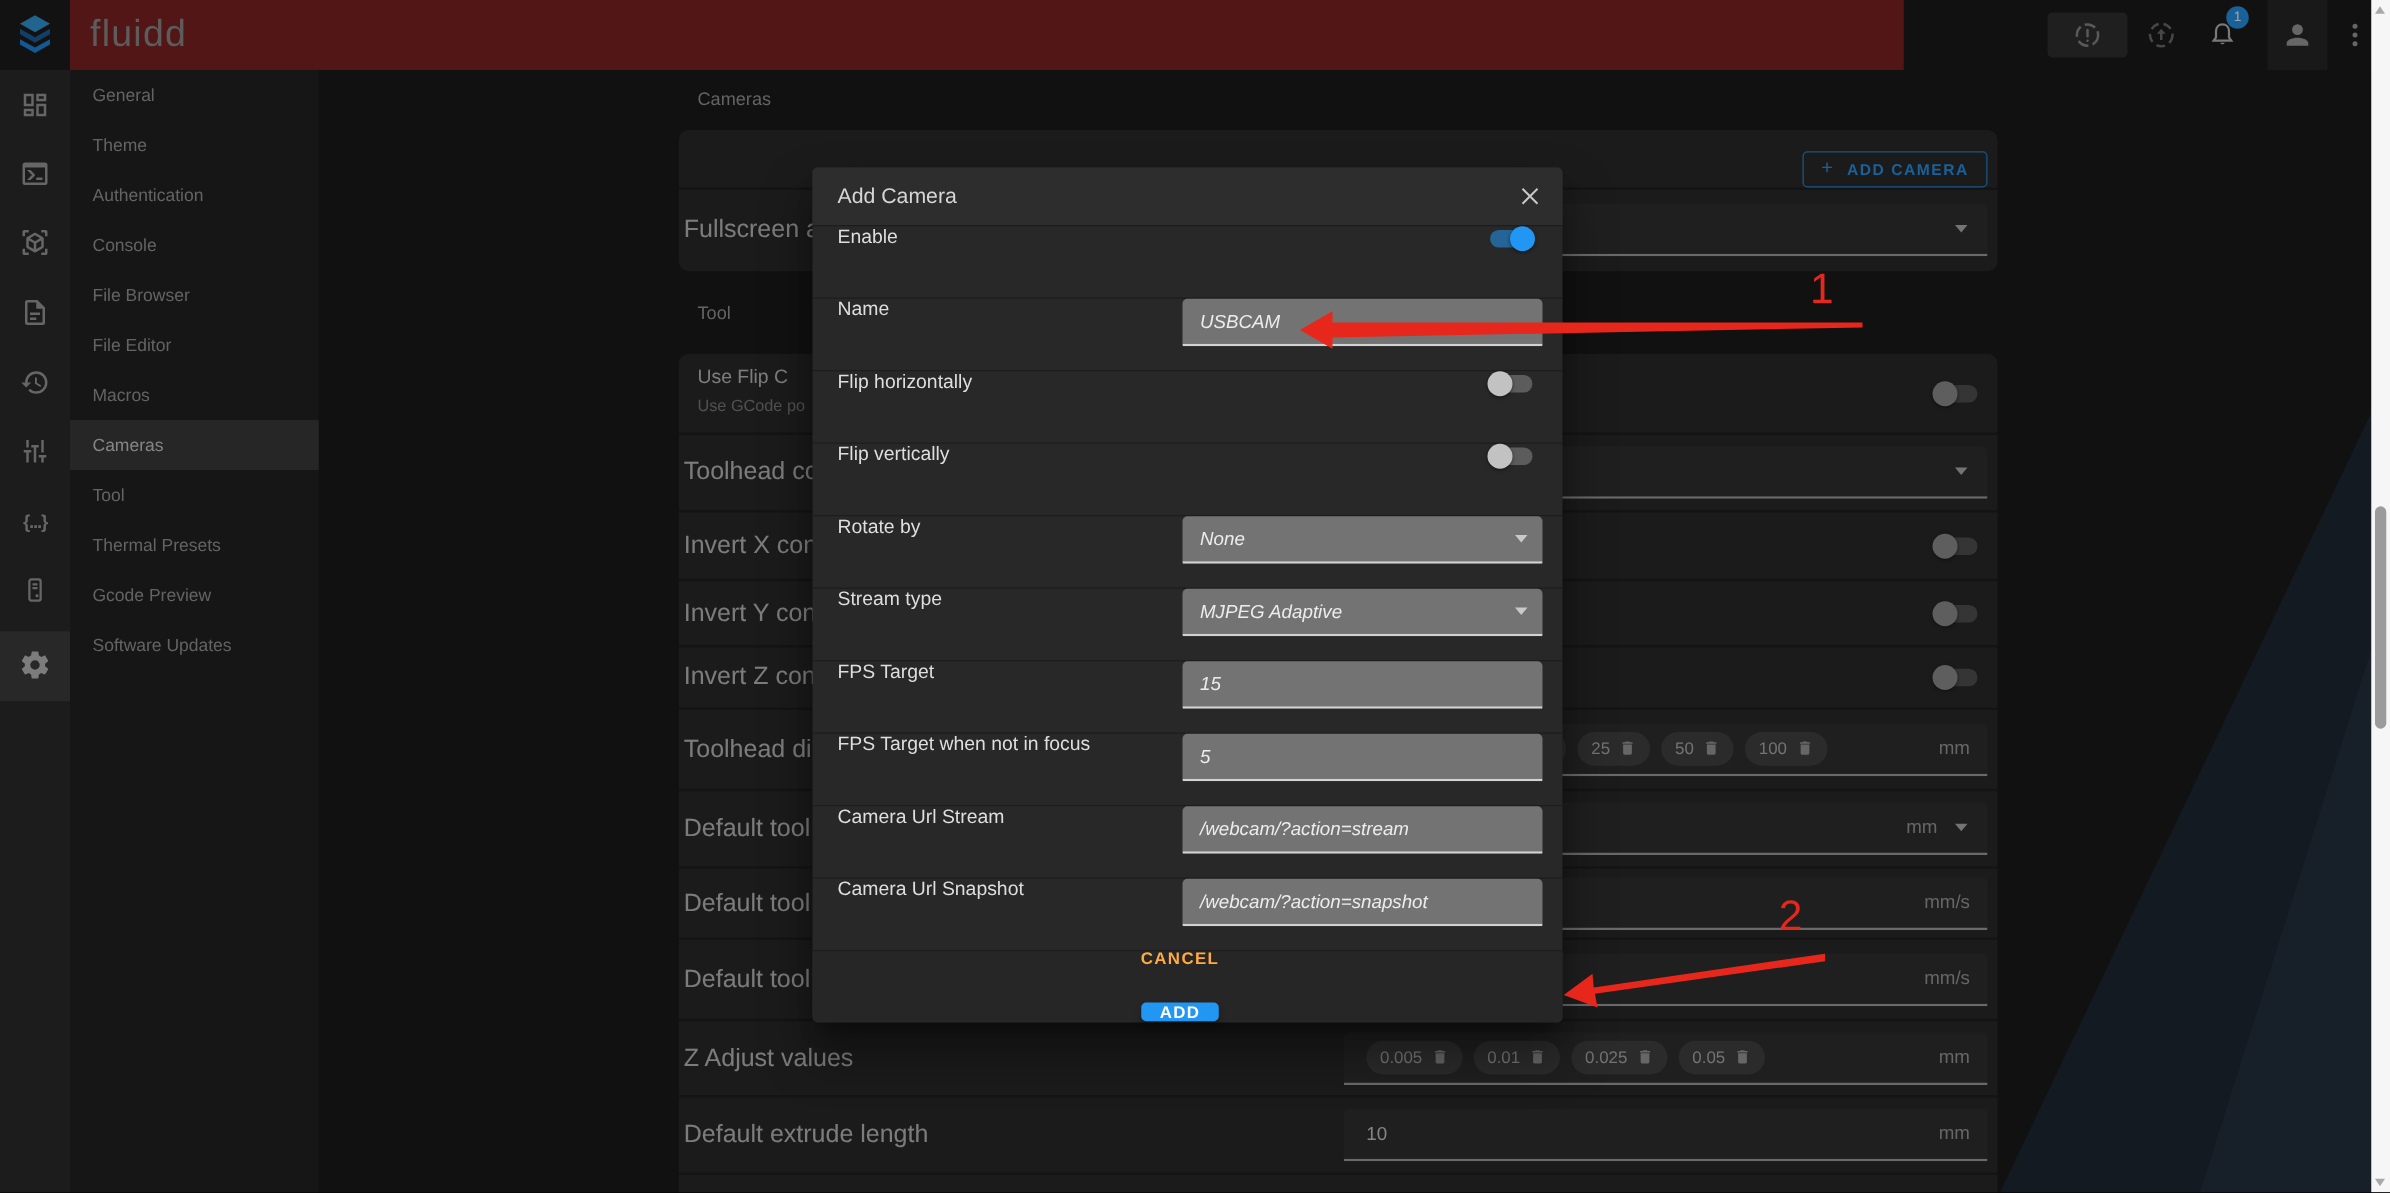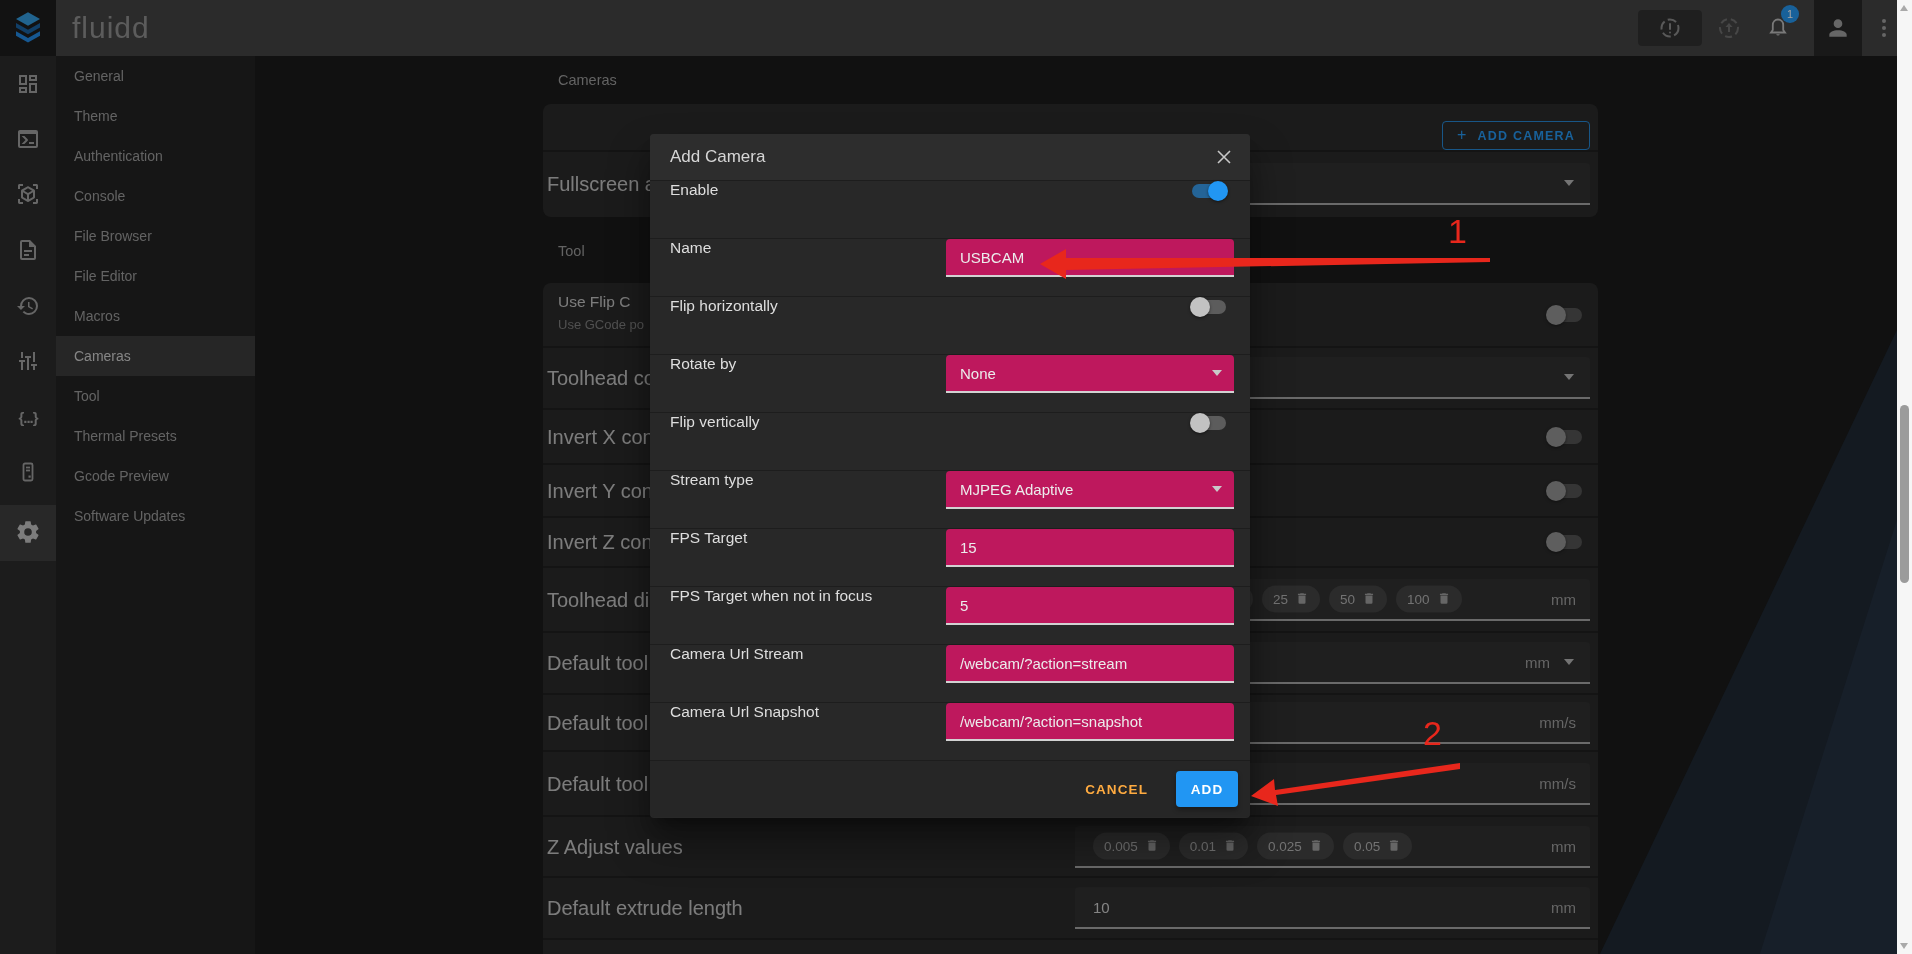--- a/index.html
+++ b/index.html
@@ -1,19 +1,19 @@
 <!DOCTYPE html>
 <html><head>
 <meta charset="utf-8">
 <style>
   html,body{margin:0;padding:0;background:#000;}
   .root{position:relative;width:1912px;height:954px;background:#151515;overflow:hidden;
         font-family:"Liberation Sans",sans-serif;-webkit-font-smoothing:antialiased;}
   
-  .appbar{position:absolute;left:0;top:0;width:1897px;height:56px;background:#404040;z-index:2;}
+  .appbar{position:absolute;left:0;top:0;width:1523px;height:56px;background:#7f1d1d;z-index:2;}
   .logo-cell{position:absolute;left:0;top:0;width:56px;height:56px;background:#171717;
              display:flex;align-items:center;justify-content:center;}
   .app-title{position:absolute;left:72px;top:0;height:56px;line-height:56px;
              font-size:30px;font-weight:300;letter-spacing:1px;color:#8f8f8f;}
   .estop-btn{position:absolute;left:1638px;top:10px;width:64px;height:36px;background:#2d2d2d;
              border-radius:4px;display:flex;align-items:center;justify-content:center;}
   .bar-icon{position:absolute;top:0;height:56px;display:flex;align-items:center;justify-content:center;}
   .badge{position:absolute;left:1781px;top:5px;width:18px;height:18px;border-radius:50%;
          display:flex;align-items:center;justify-content:center;font-size:11px;color:#fff;z-index:3;}
   .kebab i{display:block;width:4px;height:4px;border-radius:50%;background:#9e9e9e;margin:3px auto;}
@@ -72,26 +72,26 @@
          box-shadow:0 11px 15px -7px rgba(0,0,0,.4),0 24px 38px 3px rgba(0,0,0,.35);z-index:10;}
   .modal-header{height:46px;background:#2d2d2d;border-radius:4px 4px 0 0;position:relative;
                 display:flex;align-items:center;}
   .modal-title{padding-left:20px;font-size:17px;color:#d6d6d6;}
   .modal-close{position:absolute;right:14px;top:50%;transform:translateY(-50%);width:24px;height:24px;
                display:flex;align-items:center;justify-content:center;cursor:pointer;}
   .m-row{height:58px;border-top:1px solid #1d1d1d;display:flex;align-items:flex-start;
          justify-content:space-between;padding:0 16px 0 20px;box-sizing:border-box;position:relative;}
   .m-row:first-of-type{border-top:none;}
   .m-label{font-size:15.5px;color:#dedede;}
-  .m-input{width:288px;height:38px;background:#be185d;border-radius:4px 4px 0 0;
+  .m-input{width:288px;height:38px;background:#737373;border-radius:4px 4px 0 0;
            border-bottom:2px solid #d2d2d2;box-sizing:border-box;display:flex;align-items:center;
-           padding:0 14px;color:#ececec;font-size:15px;position:relative;}
+           padding:0 14px;color:#ececec;font-size:15px;position:relative;font-style:italic;}
   .m-input .caret{position:absolute;right:12px;border-top-color:#c9c9c9;}
   .modal-footer{height:57px;display:flex;align-items:center;justify-content:flex-end;gap:28px;
-                padding-right:12px;background:#262626;border-radius:0 0 4px 4px;border-top:1px solid #1d1d1d;box-sizing:border-box;}
+                padding-right:12px;background:#262626;border-radius:0 0 4px 4px;border-top:1px solid #1d1d1d;box-sizing:border-box;flex-direction:column;}
   .btn-cancel{font-size:13.5px;font-weight:bold;letter-spacing:1.1px;color:#ffab40;cursor:pointer;}
   .btn-add{width:62px;height:36px;border-radius:4px;display:flex;align-items:center;justify-content:center;
            font-size:13.5px;font-weight:bold;letter-spacing:1.1px;color:#fff;cursor:pointer;
            box-shadow:0 3px 5px rgba(0,0,0,.3);}
   
   .annot{position:absolute;z-index:20;pointer-events:none;}
   .annot-num{font-size:34px;color:#e8271c;font-weight:400;}
   
   .scrollbar{position:absolute;left:1897px;top:0;width:15px;height:954px;background:#f6f6f6;z-index:30;}
   .sb-arrow-up{position:absolute;left:3px;top:5px;width:0;height:0;border-left:4.5px solid transparent;
@@ -412,33 +412,33 @@
 
     <div class="m-row">
       <span class="m-label">Flip horizontally</span>
       <div class="switch off bright" style="margin-right:6px;">
           <span class="track"></span>
           <span class="thumb"></span>
         </div>
     </div>
 
     <div class="m-row">
+      <span class="m-label">Flip vertically</span>
+      <div class="switch off bright" style="margin-right:6px;">
+          <span class="track"></span>
+          <span class="thumb"></span>
+        </div>
+    </div>
+
+    <div class="m-row">
       <span class="m-label">Rotate by</span>
       <div class="m-input">
         <span>None</span>
         <span class="caret"></span>
       </div>
-    </div>
-
-    <div class="m-row">
-      <span class="m-label">Flip vertically</span>
-      <div class="switch off bright" style="margin-right:6px;">
-          <span class="track"></span>
-          <span class="thumb"></span>
-        </div>
     </div>
 
     <div class="m-row">
       <span class="m-label">Stream type</span>
       <div class="m-input">
         <span>MJPEG Adaptive</span>
         <span class="caret"></span>
       </div>
     </div>
 

